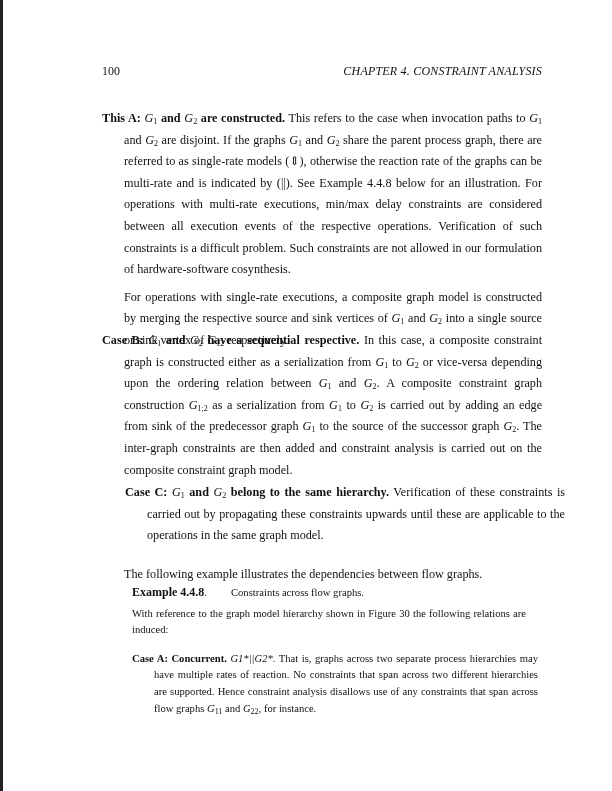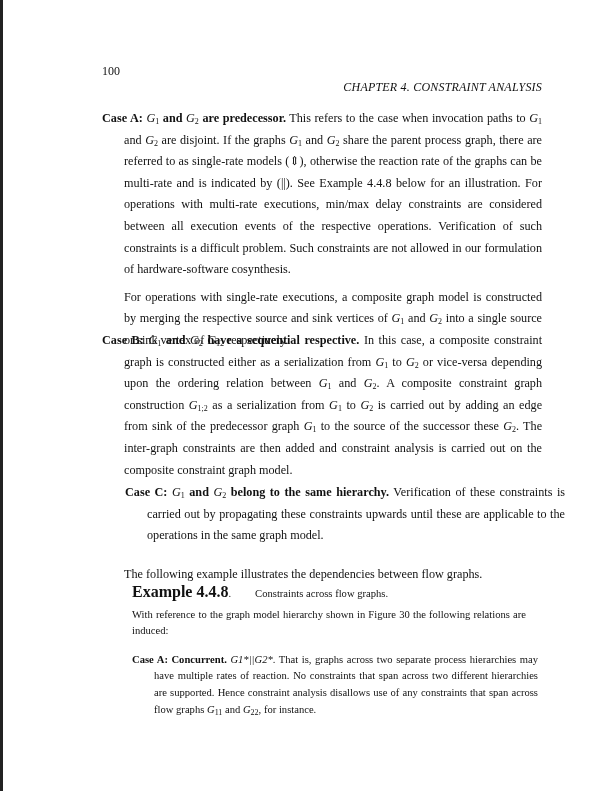--- a/index.html
+++ b/index.html
@@ -3,50 +3,50 @@
 <meta charset="utf-8">
 <style>
   html, body { margin: 0; padding: 0; }
   body {
     width: 612px; height: 791px; background: #ffffff; position: relative; overflow: hidden;
     font-family: "Liberation Serif", "DejaVu Serif", serif; color: #111;
   }
   .edge { position: absolute; left: 0; top: 0; width: 3px; height: 791px; background: #222; }
   .header { position: absolute; top: 64px; left: 102px; width: 440px; font-size: 12px; }
   .header .pno { position: absolute; left: 0; top: 0; }
-  .header .running { position: absolute; right: 0; top: 0; font-style: italic; letter-spacing: 0.2px; margin-top: 16px; }
+  .header .running { position: absolute; right: 0; top: 0; font-style: italic; letter-spacing: 0.2px; }
   .text { position: absolute; left: 102px; width: 440px; font-size: 12.2px; line-height: 21.6px; text-align: justify; }
   .case { text-indent: -22px; padding-left: 22px; margin: 0; }
   .para { margin: 0; padding-left: 22px; }
   b { font-weight: bold; }
   i { font-style: italic; }
   sub { font-size: 8px; vertical-align: -2px; line-height: 0; }
   .lead { padding-left: 22px; }
   .ex { position: absolute; left: 132px; width: 406px; font-size: 10.6px; line-height: 16.6px; text-align: justify; }
-  .ex .title b { font-size: 16px; }
+  .ex .title b { font-size: 12px; }
   .ex .case { padding-left: 22px; text-indent: -22px; }
   .gap { display: inline-block; width: 24px; }
 </style>
 </head>
 <body>
 
 <div class="edge"></div>
 
 <div class="header">
   <span class="pno">100</span>
   <span class="running">CHAPTER 4.  CONSTRAINT ANALYSIS</span>
 </div>
 
 <div class="text" style="top:108px;">
   <p class="case">
-    <b>Case A:</b>
+    <b>This A:</b>
     <i>G</i><sub>1</sub>
     <b>and</b>
     <i>G</i><sub>2</sub>
-    <b>are predecessor.</b>
+    <b>are constructed.</b>
     <span>This refers to the case when invocation paths to</span>
     <i>G</i><sub>1</sub>
     <span>and</span>
     <i>G</i><sub>2</sub>
     <span>are disjoint. If the graphs</span>
     <i>G</i><sub>1</sub>
     <span>and</span>
     <i>G</i><sub>2</sub>
     <span>share the parent process graph, there are referred to as single-rate models (⇕), otherwise the reaction rate of the graphs can be multi-rate and is indicated by (||). See Example 4.4.8 below for an illustration. For operations with multi-rate executions, min/max delay constraints are considered between all execution events of the respective operations. Verification of such constraints is a difficult problem. Such constraints are not allowed in our formulation of hardware-software cosynthesis.</span>
   </p>
@@ -76,21 +76,21 @@
     <i>G</i><sub>1</sub>
     <span>and</span>
     <i>G</i><sub>2</sub><span>. A composite constraint graph construction</span>
     <i>G</i><sub>1;2</sub>
     <span>as a serialization from</span>
     <i>G</i><sub>1</sub>
     <span>to</span>
     <i>G</i><sub>2</sub>
     <span>is carried out by adding an edge from sink of the predecessor graph</span>
     <i>G</i><sub>1</sub>
-    <span>to the source of the successor these</span>
+    <span>to the source of the successor graph</span>
     <i>G</i><sub>2</sub><span>. The inter-graph constraints are then added and constraint analysis is carried out on the composite constraint graph model.</span>
   </p>
 </div>
 
 <div class="text" style="top:482px;margin-left:23px;">
   <p class="case">
     <b>Case C:</b>
     <i>G</i><sub>1</sub>
     <b>and</b>
     <i>G</i><sub>2</sub>

